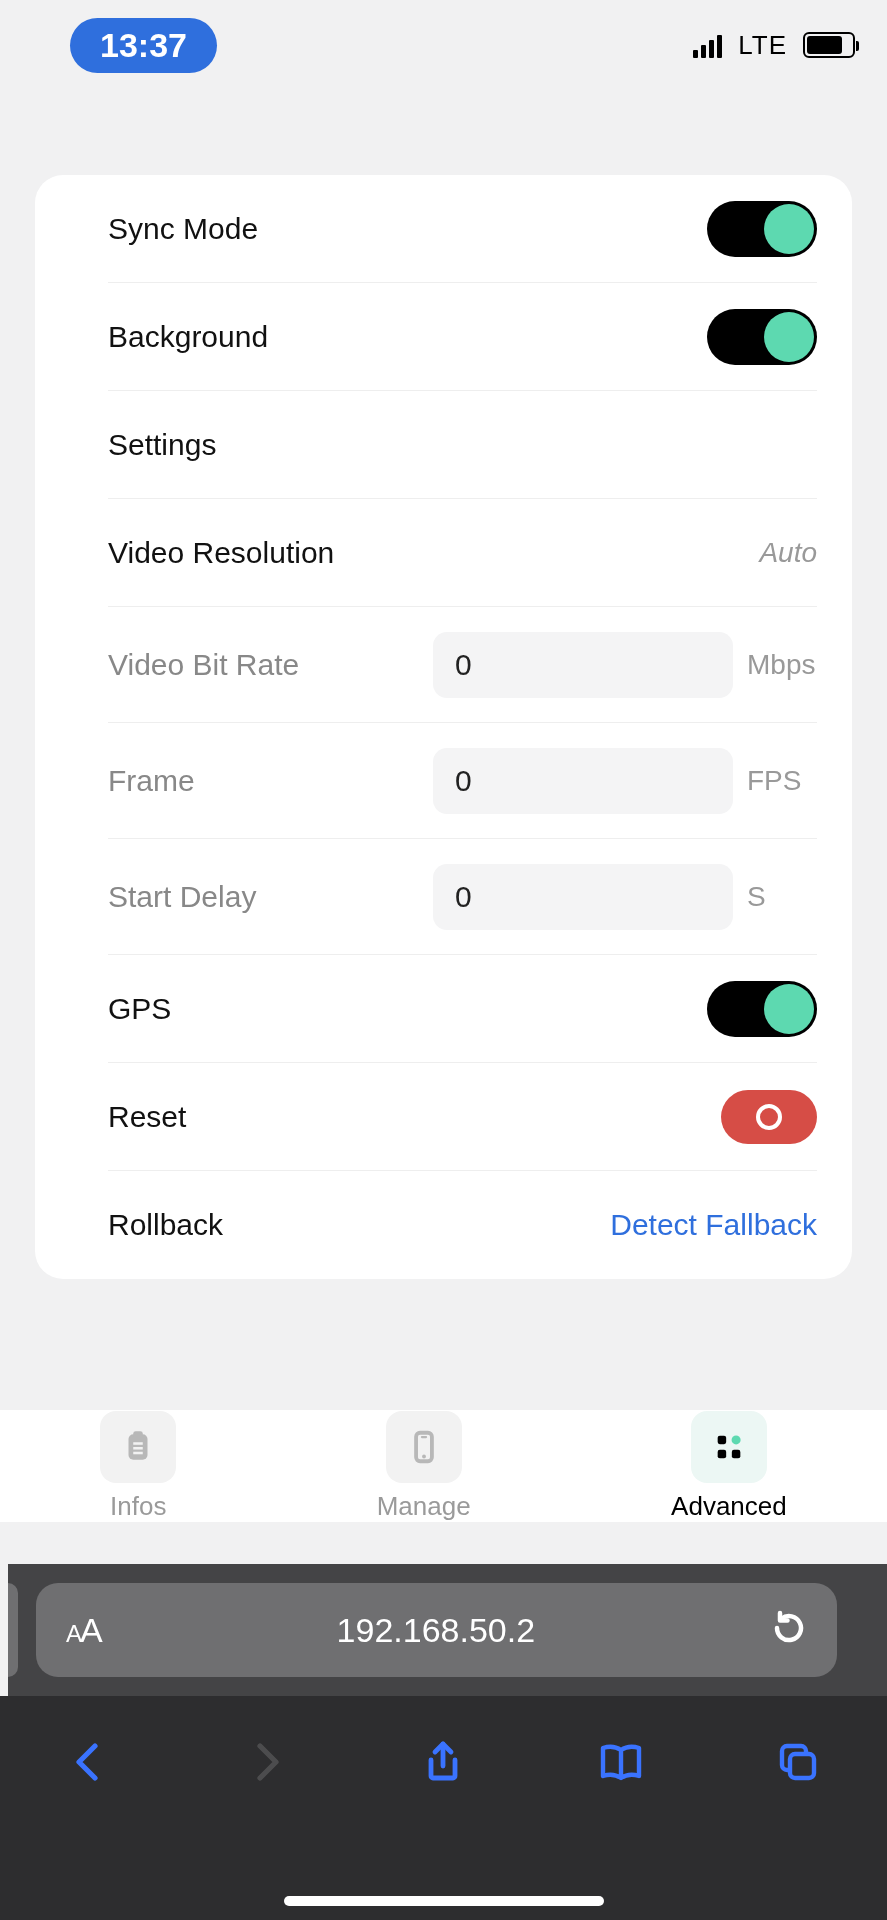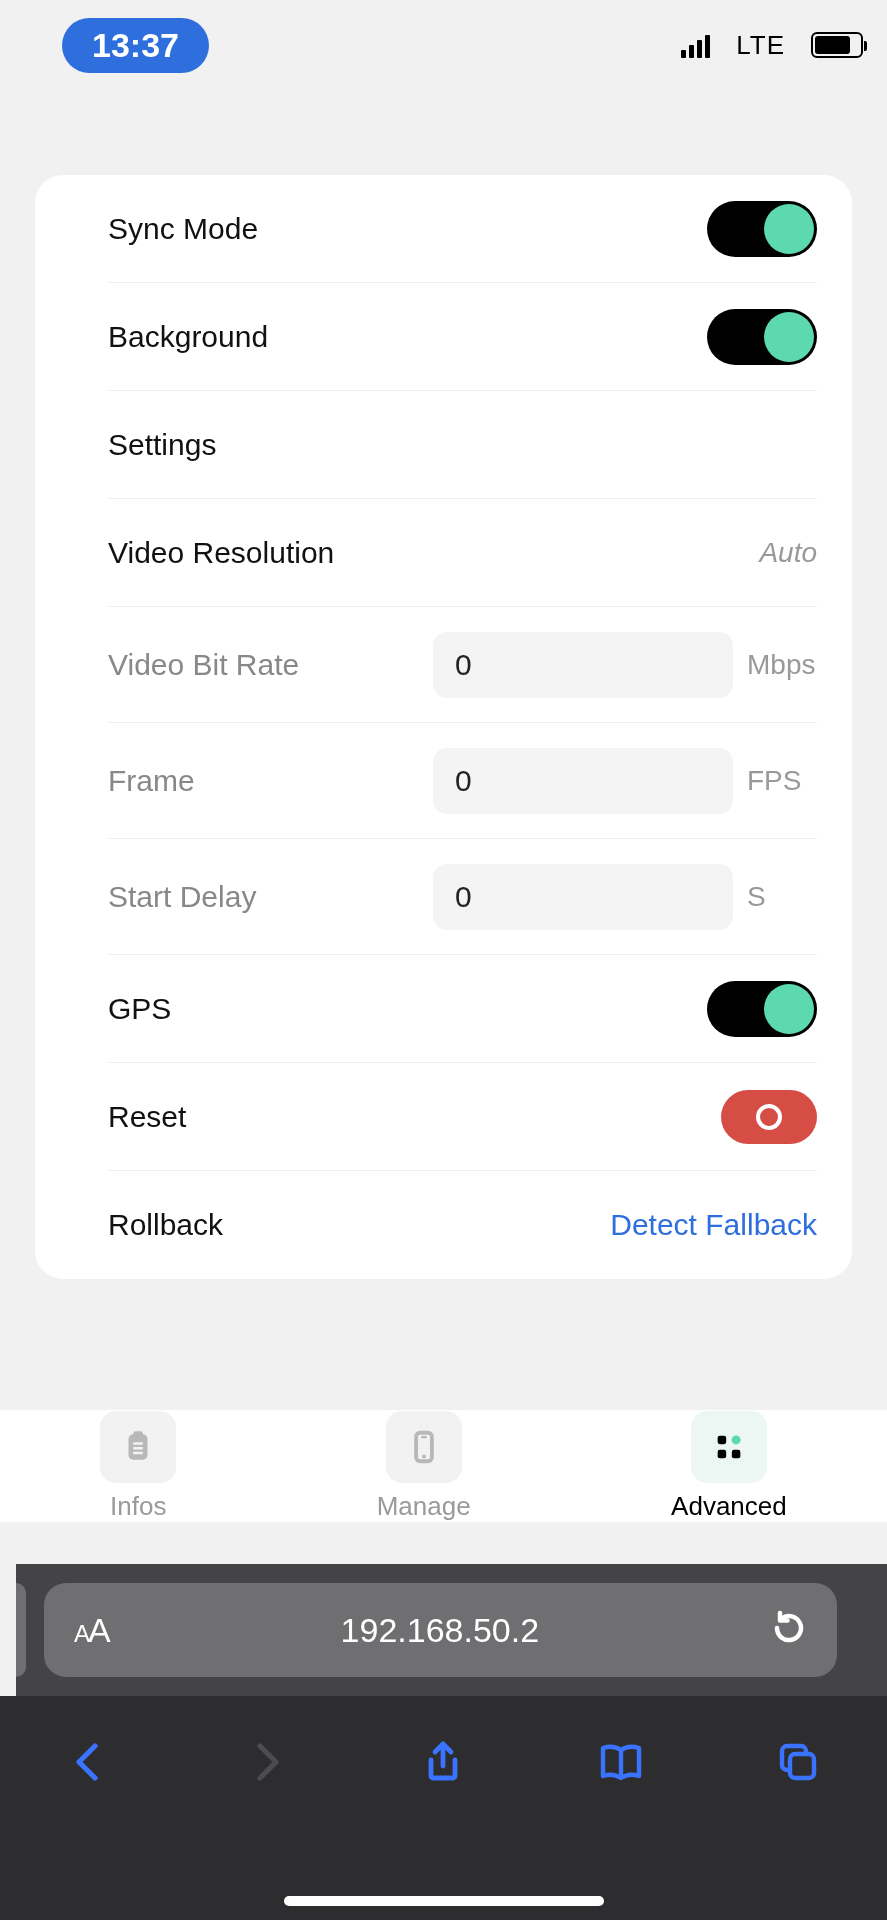--- a/index.html
+++ b/index.html
@@ -10,35 +10,35 @@
     background: #f1f1f2;
     overflow: hidden;
   }
 
   
   .status-bar {
     height: 90px;
     display: flex;
     align-items: center;
     justify-content: space-between;
-    padding: 0 24px;
+    padding: 0 32px;
   }
   .time-pill {
     background: #2f6fdd;
     color: #fff;
     font-size: 34px;
     font-weight: 600;
     padding: 8px 30px;
     border-radius: 30px;
     margin-left: 38px;
   }
   .status-right {
     display: flex;
     align-items: center;
-    gap: 26px;
+    gap: 16px;
   }
   .signal-bars {
     display: flex;
     align-items: flex-end;
     gap: 3px;
     height: 26px;
   }
   .signal-bars div {
     width: 5px;
     background: #000;
@@ -217,21 +217,21 @@
     display:flex;
     align-items:center;
     justify-content:center;
   }
   .nav-item.active .nav-icon-box { background:#ecf7f4; }
   .nav-label { font-size:26px; }
 
   
   .safari-top {
     position:absolute;
-    top:1564px; left:16px; right:0;
+    top:1564px; left:8px; right:0;
     height:132px;
     background:#444446;
     display:flex;
     align-items:center;
     padding: 0 50px 0 0;
     gap:18px;
   }
   .sidebar-hint {
     width: 10px;
     height: 94px;

